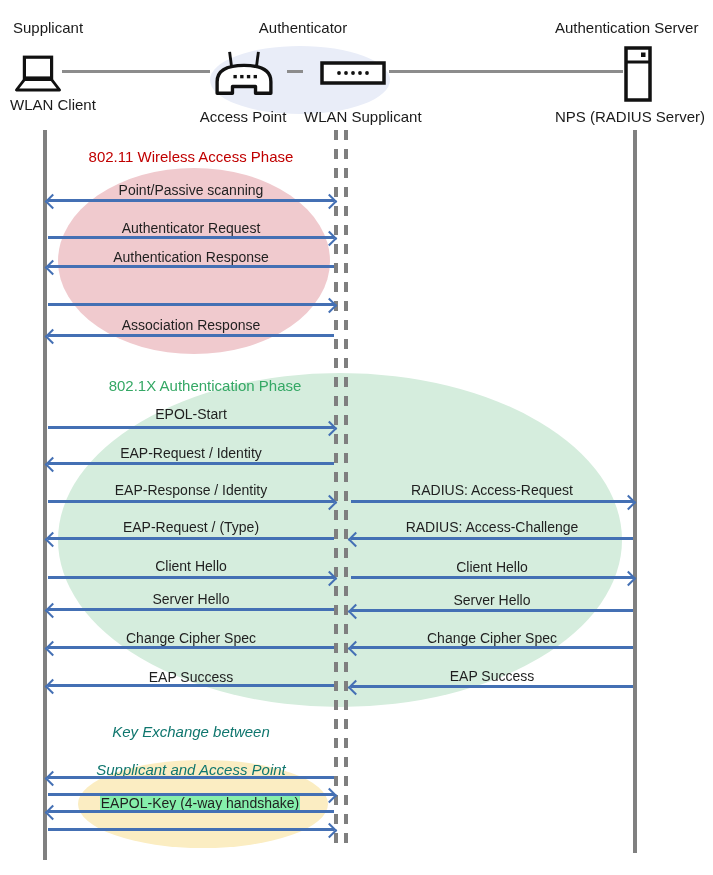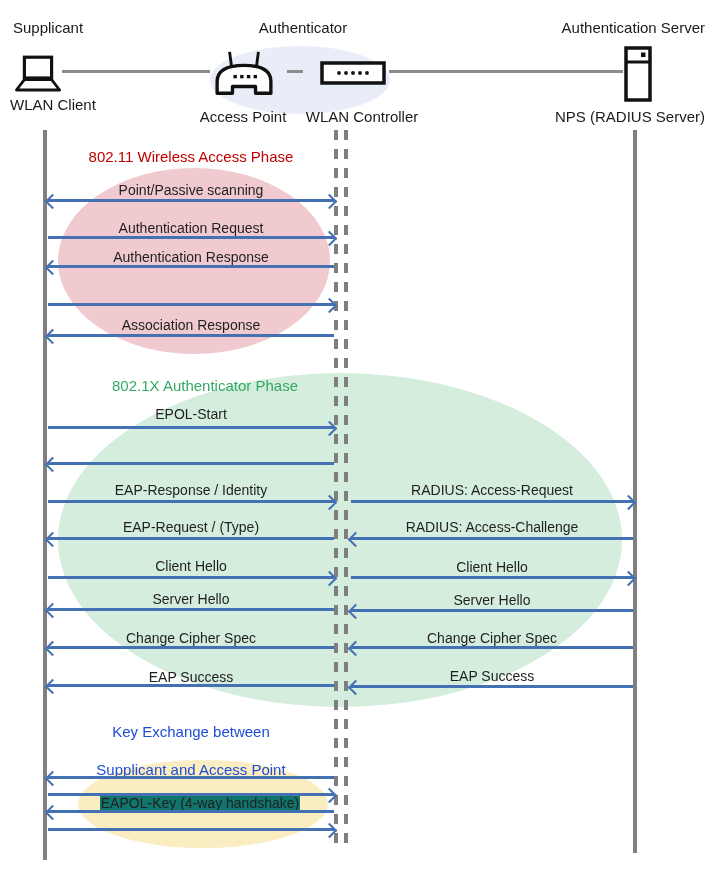--- a/index.html
+++ b/index.html
@@ -7,41 +7,41 @@
     position:relative; width:713px; height:875px; background:#fff;
     font-family:"Liberation Sans", sans-serif; color:#1a1a1a; overflow:hidden;
   }
   
   .hdr-ellipse { position:absolute; left:210px; top:46px; width:180px; height:68px;
     background:#e9edf8; border-radius:50%; z-index:1; }
   .conn { position:absolute; top:70px; height:3px; background:#8c8c8c; z-index:2; }
   .icon { position:absolute; z-index:3; }
   .role, .node-label { position:absolute; font-size:15px; white-space:nowrap; z-index:3; }
   .center { text-align:center; }
-  .right { text-align:right; }
+  .right { }
   
   .lifeline { position:absolute; top:130px; width:4px; z-index:2; }
   .lifeline.solid { background:#808080; }
   .lifeline.dashed { background:repeating-linear-gradient(to bottom,
       #7f7f7f 0px, #7f7f7f 10px, transparent 10px, transparent 19px); }
   
   .ph-ellipse { position:absolute; border-radius:50%; z-index:1; }
   .ph-red    { left:58px;  top:168px; width:272px; height:186px; background:#f0cace; }
   .ph-green  { left:58px;  top:373px; width:564px; height:334px; background:#d5eddd; }
   .ph-yellow { left:78px;  top:760px; width:250px; height:88px;  background:#fbedc2; }
   
   .phase-title { position:absolute; font-size:15px; text-align:center; z-index:4;
     line-height:19px; white-space:pre-line; }
-  .pt-red { color:#c00000; } .pt-green { color:#35a865; } .pt-orange { color:#1d4ed8; }
+  .pt-red { color:#c00000; } .pt-green { color:#35a865; } .pt-orange { color:#0f766e;font-style:italic; }
   
   .lbl { position:absolute; font-size:14px; text-align:center; color:#1f1f1f;
     z-index:4; white-space:nowrap; }
   .lbl-l { left:47px; width:288px; }
   .lbl-r { left:350px; width:284px; }
-  .lbl-key { left:100px; width:200px; background:#0f766e; height:16px; line-height:16px; }
+  .lbl-key { left:100px; width:200px; background:#86efac; height:16px; line-height:16px; }
   
   .arrow { position:absolute; height:12px; z-index:5; }
   .arr-l { left:47px; width:288px; }
   .arr-r { left:350px; width:284px; }
   .arrow .line { position:absolute; left:1px; right:1px; top:5px; height:2.5px;
     background:#4470b4; }
   .arrow.dir-left::before, .arrow.dir-both::before {
     content:""; position:absolute; left:0; top:1.5px; width:9px; height:9px;
     border-left:2.5px solid #4470b4; border-bottom:2.5px solid #4470b4;
     transform:rotate(45deg); }
@@ -90,43 +90,43 @@
   </svg>
 
   <svg class="icon" style="left:624px;top:46px" width="28" height="56" viewBox="0 0 28 56">
     <rect x="2" y="2" width="24" height="52" fill="#fff" stroke="#111" stroke-width="3.5"></rect>
     <line x1="2" y1="16" x2="26" y2="16" stroke="#111" stroke-width="3"></line>
     <rect x="17" y="6.5" width="4.5" height="4.5" fill="#111"></rect>
   </svg>
 
   <div class="node-label" style="left:10px;top:96px">WLAN Client</div>
   <div class="node-label center" style="left:185px;top:108px;width:116px">Access Point</div>
-  <div class="node-label center" style="left:304px;top:108px;width:116px">WLAN Controller</div>
+  <div class="node-label center" style="left:304px;top:108px;width:116px">WLAN Supplicant</div>
   <div class="node-label right" style="left:555px;top:108px;width:150px">NPS (RADIUS Server)</div>
 
   <div class="lifeline solid" style="left:43px;height:730px"></div>
   <div class="lifeline dashed" style="left:334px;height:722px"></div>
   <div class="lifeline dashed" style="left:344px;height:722px"></div>
   <div class="lifeline solid" style="left:633px;height:723px"></div>
 
   <div class="ph-ellipse ph-red"></div>
   <div class="ph-ellipse ph-green"></div>
   <div class="ph-ellipse ph-yellow"></div>
 
   <div class="phase-title pt-red" style="left:47px;top:147px;width:288px">802.11 Wireless Access Phase</div>
-  <div class="phase-title pt-green" style="left:60px;top:376px;width:290px">802.1X Authenticator Phase</div>
+  <div class="phase-title pt-green" style="left:60px;top:376px;width:290px">802.1X Authentication Phase</div>
   <div class="phase-title pt-orange" style="left:47px;top:722px;width:288px"><span>Key Exchange between</span><br>
        <span>Supplicant and Access Point</span></div>
 
   <div class="lbl lbl-l" style="top:182px">Point/Passive scanning</div>
   <div class="arrow arr-l dir-both" style="top:194px">
       <span class="line"></span>
     </div>
 
-  <div class="lbl lbl-l" style="top:220px">Authentication Request</div>
+  <div class="lbl lbl-l" style="top:220px">Authenticator Request</div>
   <div class="arrow arr-l dir-right" style="top:231px">
       <span class="line"></span>
     </div>
 
   <div class="lbl lbl-l" style="top:249px">Authentication Response</div>
   <div class="arrow arr-l dir-left" style="top:260px">
       <span class="line"></span>
     </div>
 
   <div class="arrow arr-l dir-right" style="top:298px">
@@ -136,20 +136,21 @@
   <div class="lbl lbl-l" style="top:317px">Association Response</div>
   <div class="arrow arr-l dir-left" style="top:329px">
       <span class="line"></span>
     </div>
 
   <div class="lbl lbl-l" style="top:406px">EPOL-Start</div>
   <div class="arrow arr-l dir-right" style="top:421px">
       <span class="line"></span>
     </div>
 
+  <div class="lbl lbl-l" style="top:445px">EAP-Request / Identity</div>
   <div class="arrow arr-l dir-left" style="top:457px">
       <span class="line"></span>
     </div>
 
   <div class="lbl lbl-l" style="top:482px">EAP-Response / Identity</div>
   <div class="arrow arr-l dir-right" style="top:495px">
       <span class="line"></span>
     </div>
 
   <div class="lbl lbl-l" style="top:519px">EAP-Request / (Type)</div>

